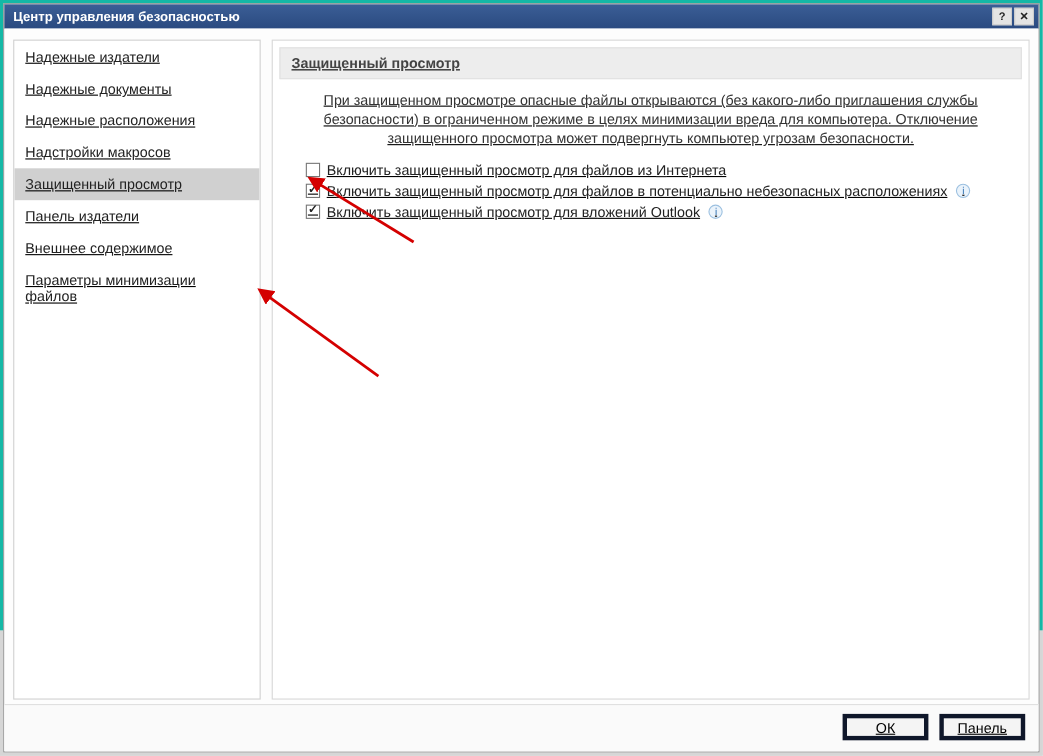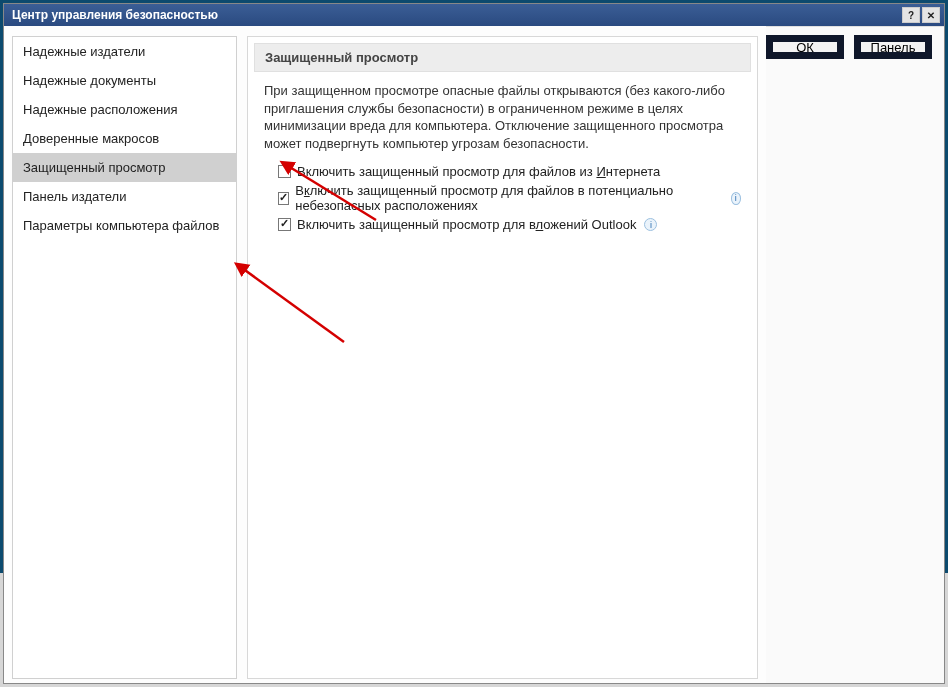--- a/index.html
+++ b/index.html
@@ -6,21 +6,21 @@
   html, body {
     margin: 0; padding: 0;
     width: 948px; height: 687px;
     font-family: "Segoe UI", Tahoma, sans-serif;
     font-size: 13px;
     background: #d6d6d6;
     overflow: hidden;
   }
   .outer {
     width: 948px; height: 573px;
-    background: #0c4a6e;
+    background: #14b8a6;
     position: relative;
   }
   .dialog {
     position: absolute;
     left: 3px; top: 3px;
     width: 942px; height: 681px;
     border: 1px solid #888;
     background: #fff;
     display: flex;
     flex-direction: column;
@@ -46,21 +46,22 @@
     justify-content: center;
     font-size: 10px;
     color: #222;
     cursor: pointer;
   }
   .dialog-body {
     flex: 1;
     background: #fdfdfd;
     position: relative;
     display: flex;
-    flex-direction: row;
+    flex-direction: column;
+    text-decoration: underline;
   }
   .content-row {
     flex: 1;
     display: flex;
     padding: 10px 8px 4px 8px;
     gap: 10px;
     min-height: 0;
   }
   .sidebar {
     width: 225px;
@@ -89,20 +90,21 @@
     border: 1px solid #e0e0e0;
     padding: 6px 10px;
     font-weight: 600;
     color: #444;
     margin-bottom: 10px;
   }
   .section-desc {
     padding: 0 10px 10px 10px;
     color: #333;
     line-height: 1.35;
+    text-align: center;
   }
   .checkbox-row {
     display: flex;
     align-items: center;
     padding: 2px 10px 2px 24px;
     gap: 6px;
   }
   .checkbox {
     width: 13px; height: 13px;
     border: 1px solid #777;
@@ -143,21 +145,21 @@
     display: flex;
     justify-content: flex-end;
     gap: 10px;
     padding: 8px 12px 10px 0;
     border-top: 1px solid #e0e0e0;
     background: #fafafa;
   }
   .btn {
     min-width: 78px;
     height: 24px;
-    border: 7px solid #0f172a;
+    border: 4px solid #0f172a;
     background: #f4f4f4;
     display: flex;
     align-items: center;
     justify-content: center;
     cursor: pointer;
     font-size: 13px;
   }
   
   .arrow {
     position: absolute;
@@ -178,24 +180,25 @@
       <div class="titlebar-btn">
           <span>✕</span>
         </div>
     </div>
     <div class="dialog-body">
       <div class="content-row">
         <div class="sidebar" id="sidebar">
             <div class="sidebar-item"><span>Надежные издатели</span></div>
             <div class="sidebar-item"><span>Надежные документы</span></div>
             <div class="sidebar-item"><span>Надежные расположения</span></div>
-            <div class="sidebar-item"><span>Доверенные макросов</span></div>
+            <div class="sidebar-item"><span>Надстройки макросов</span></div>
             <div class="sidebar-item selected"><span>Защищенный просмотр</span></div>
             <div class="sidebar-item"><span>Панель издатели</span></div>
-            <div class="sidebar-item"><span>Параметры компьютера файлов</span></div>
+            <div class="sidebar-item"><span>Внешнее содержимое</span></div>
+            <div class="sidebar-item"><span>Параметры минимизации файлов</span></div>
           </div>
         <div class="main">
           <div class="section-header">Защищенный просмотр</div>
           <div class="section-desc">При защищенном просмотре опасные файлы открываются (без какого-либо приглашения службы безопасности) в ограниченном режиме в целях минимизации вреда для компьютера. Отключение защищенного просмотра может подвергнуть компьютер угрозам безопасности.</div>
           <div id="options">
               <div class="checkbox-row">
                 <div class="checkbox"></div>
                 <span class="checkbox-label">Включить защищенный просмотр для файлов из <span class="underline-letter">И</span>нтернета</span>
               </div>
               <div class="checkbox-row">

